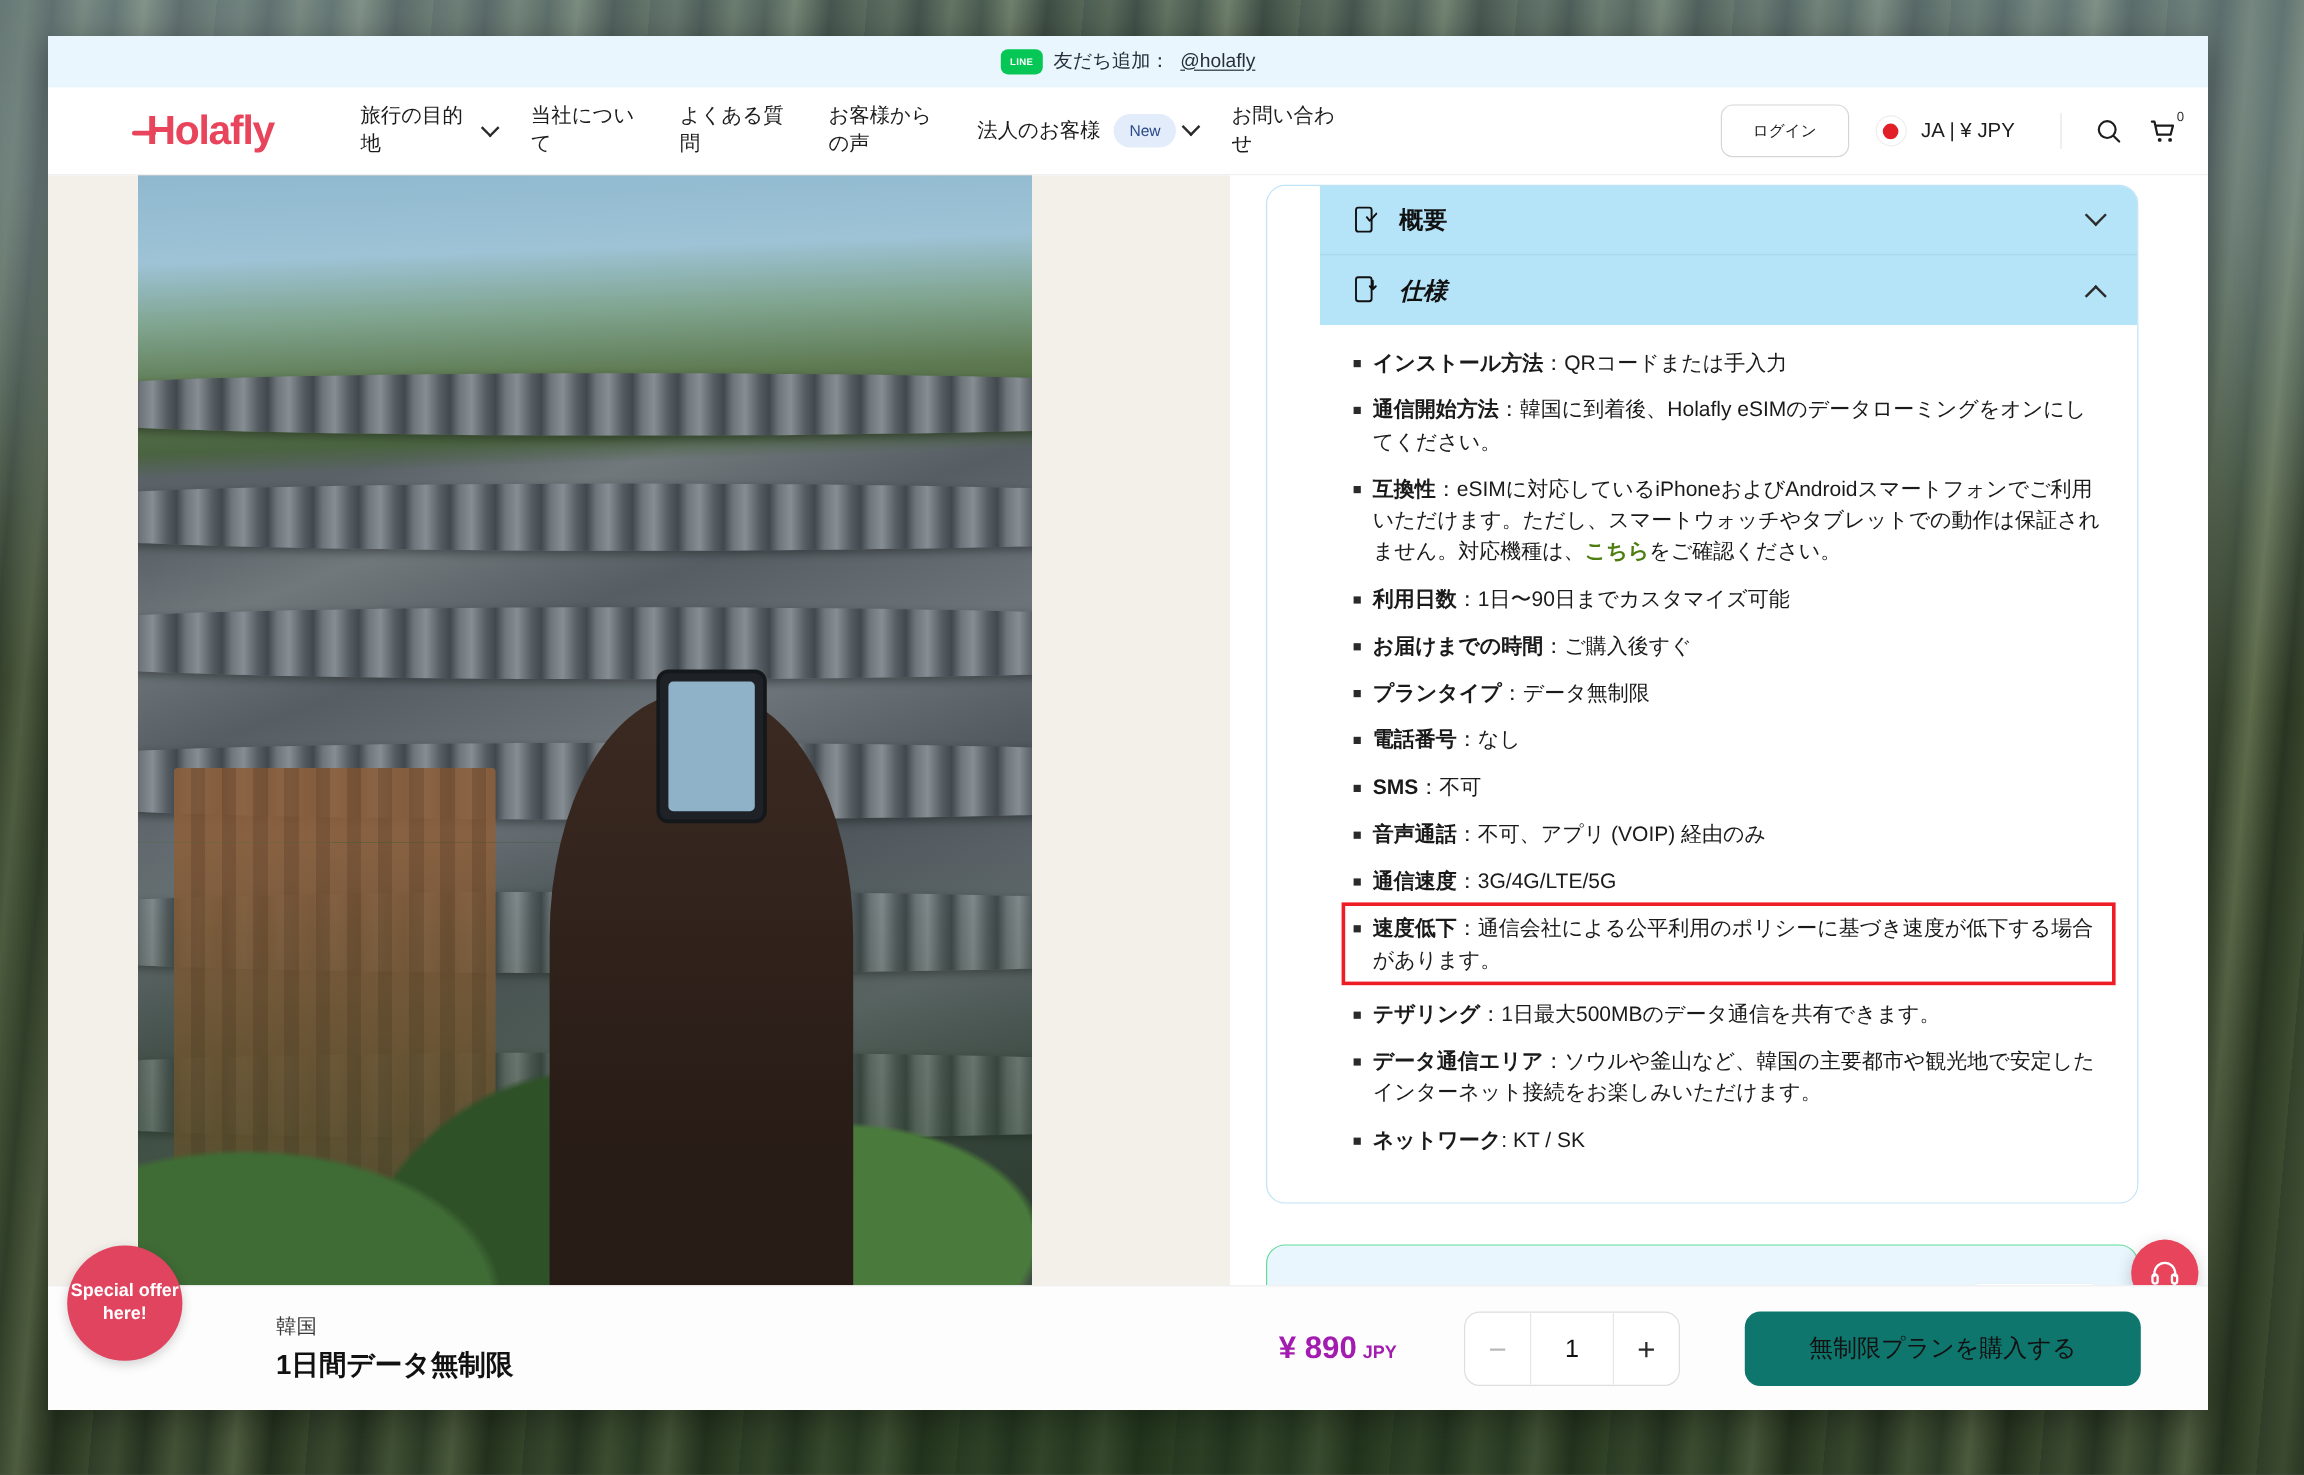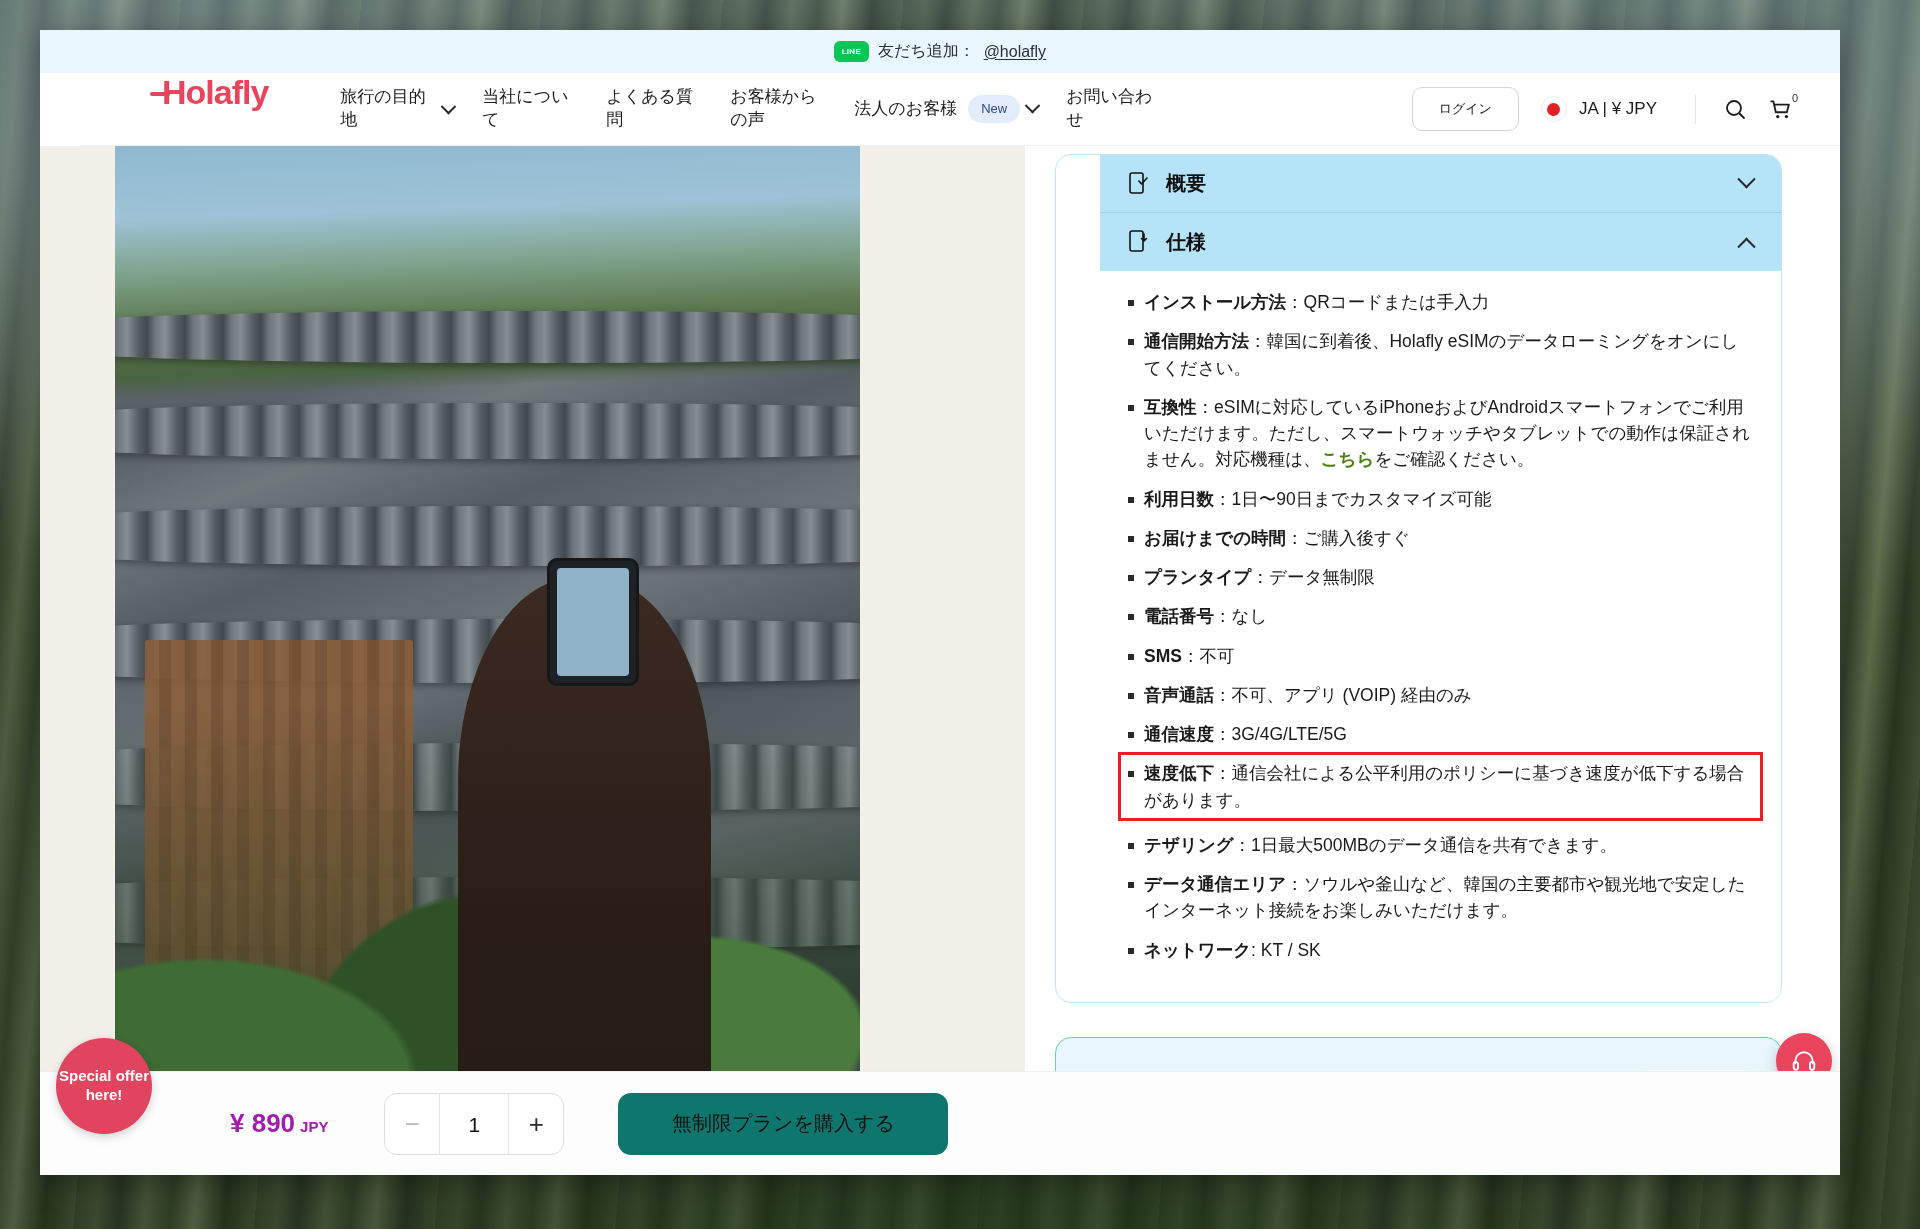--- a/index.html
+++ b/index.html
@@ -53,24 +53,24 @@
     background: #06c755;
     display: flex; align-items: center; justify-content: center;
     color: #fff; font-size: 8px; font-weight: 700; letter-spacing: .3px;
   }
   .line-handle { text-decoration: underline; text-underline-offset: 2px; }
 
   
   .site-header {
     height: 73px;
     background: #fff;
-    display: flex; 
-    padding: 0 36px 0 70px;
+    display: flex; align-items: center;
+    padding: 0 14px 0 70px;
     border-bottom: 1px solid #f0f0f0;
-    position: relative; z-index: 40; margin-left: 40px;
+    position: relative; z-index: 40;
   }
   .logo {
     font-size: 34px; font-weight: 700; color: #e8445c;
     letter-spacing: -1px; position: relative; padding-left: 12px;
     margin-right: 58px; white-space: nowrap;
   }
   .logo::before {
     content:""; position:absolute; left:0; top:19px;
     width: 20px; height: 4px; background:#e8445c; border-radius: 2px;
   }
@@ -181,21 +181,21 @@
     margin-top: 8px;
     border: 1px solid #bfe3f7; border-radius: 16px;
     background: #fff; overflow: hidden; padding-left: 44px;
   }
   .acc-head {
     background: #b5e3f7;
     display: flex; align-items: center;
     padding: 0 28px; height: 58px; cursor: pointer;
     border-bottom: 1px solid #9ed2ec;
   }
-  .acc-head.second { border-bottom: none; }
+  .acc-head.second { border-bottom: none; font-style: italic; }
   .acc-icon { width: 22px; height: 26px; flex: none; margin-right: 16px; position: relative; }
   .acc-icon svg { display: block; }
   .acc-title { font-size: 20px; font-weight: 700; color: #111; flex: 1; }
   .acc-chev {
     width: 13px; height: 13px;
     border-right: 2px solid #2b2b2b; border-bottom: 2px solid #2b2b2b;
   }
   .acc-chev.down { transform: rotate(45deg) translate(-3px,-3px); }
   .acc-chev.up { transform: rotate(-135deg) translate(-3px,-3px); }
 
@@ -442,20 +442,24 @@
           <path d="M4 14v-2a8 8 0 0 1 16 0v2" stroke-linecap="round"></path>
           <rect x="2.5" y="13" width="4" height="7" rx="2"></rect>
           <rect x="17.5" y="13" width="4" height="7" rx="2"></rect>
           <path d="M19.5 20v1a2 2 0 0 1-2 2H13" stroke-linecap="round"></path>
         </svg>
       </div>
     </div>
 
     <div class="buy-bar">
       <div class="offer-badge">Special offer here!</div>
+      <div class="buy-info">
+        <div class="buy-country">韓国</div>
+        <div class="buy-plan">1日間データ無制限</div>
+      </div>
       <div class="price">
         <span>¥ 890</span><span class="cur">JPY</span>
       </div>
       <div class="stepper">
         <button>−</button>
         <div class="qty">1</div>
         <button class="plus">+</button>
       </div>
       <button class="buy-btn">無制限プランを購入する</button>
     </div>

